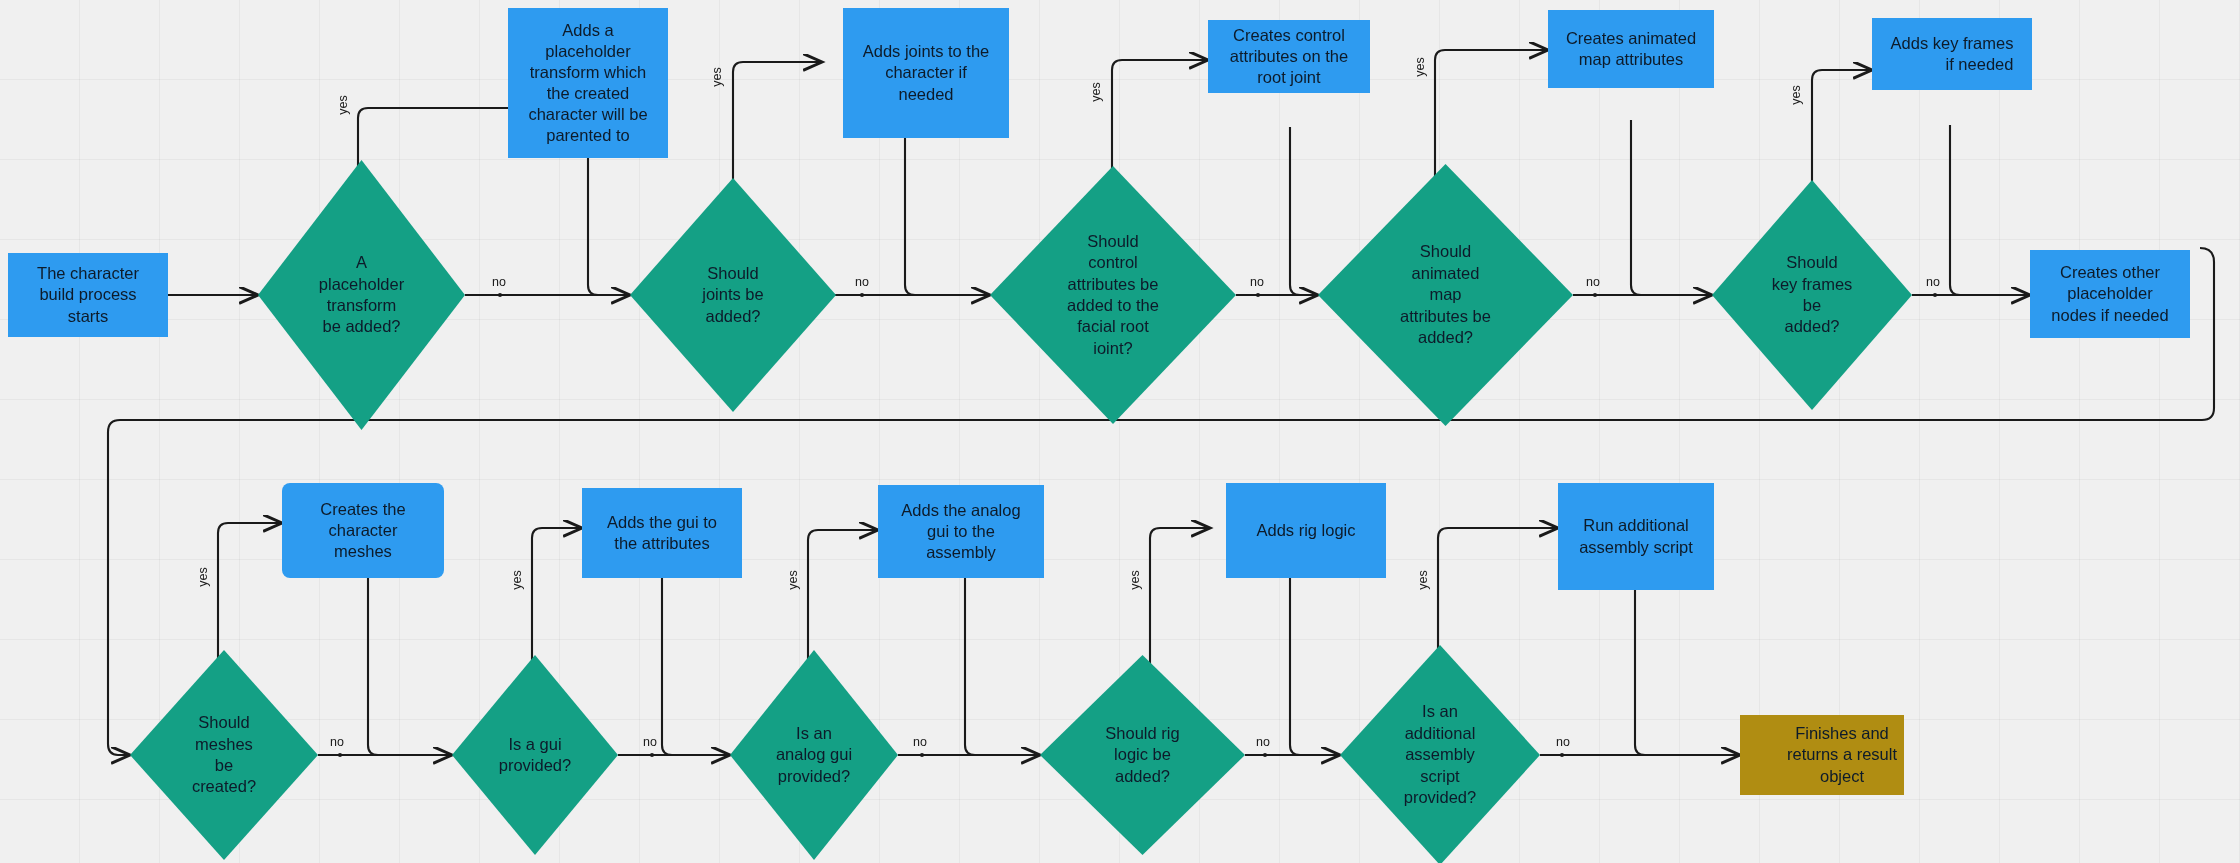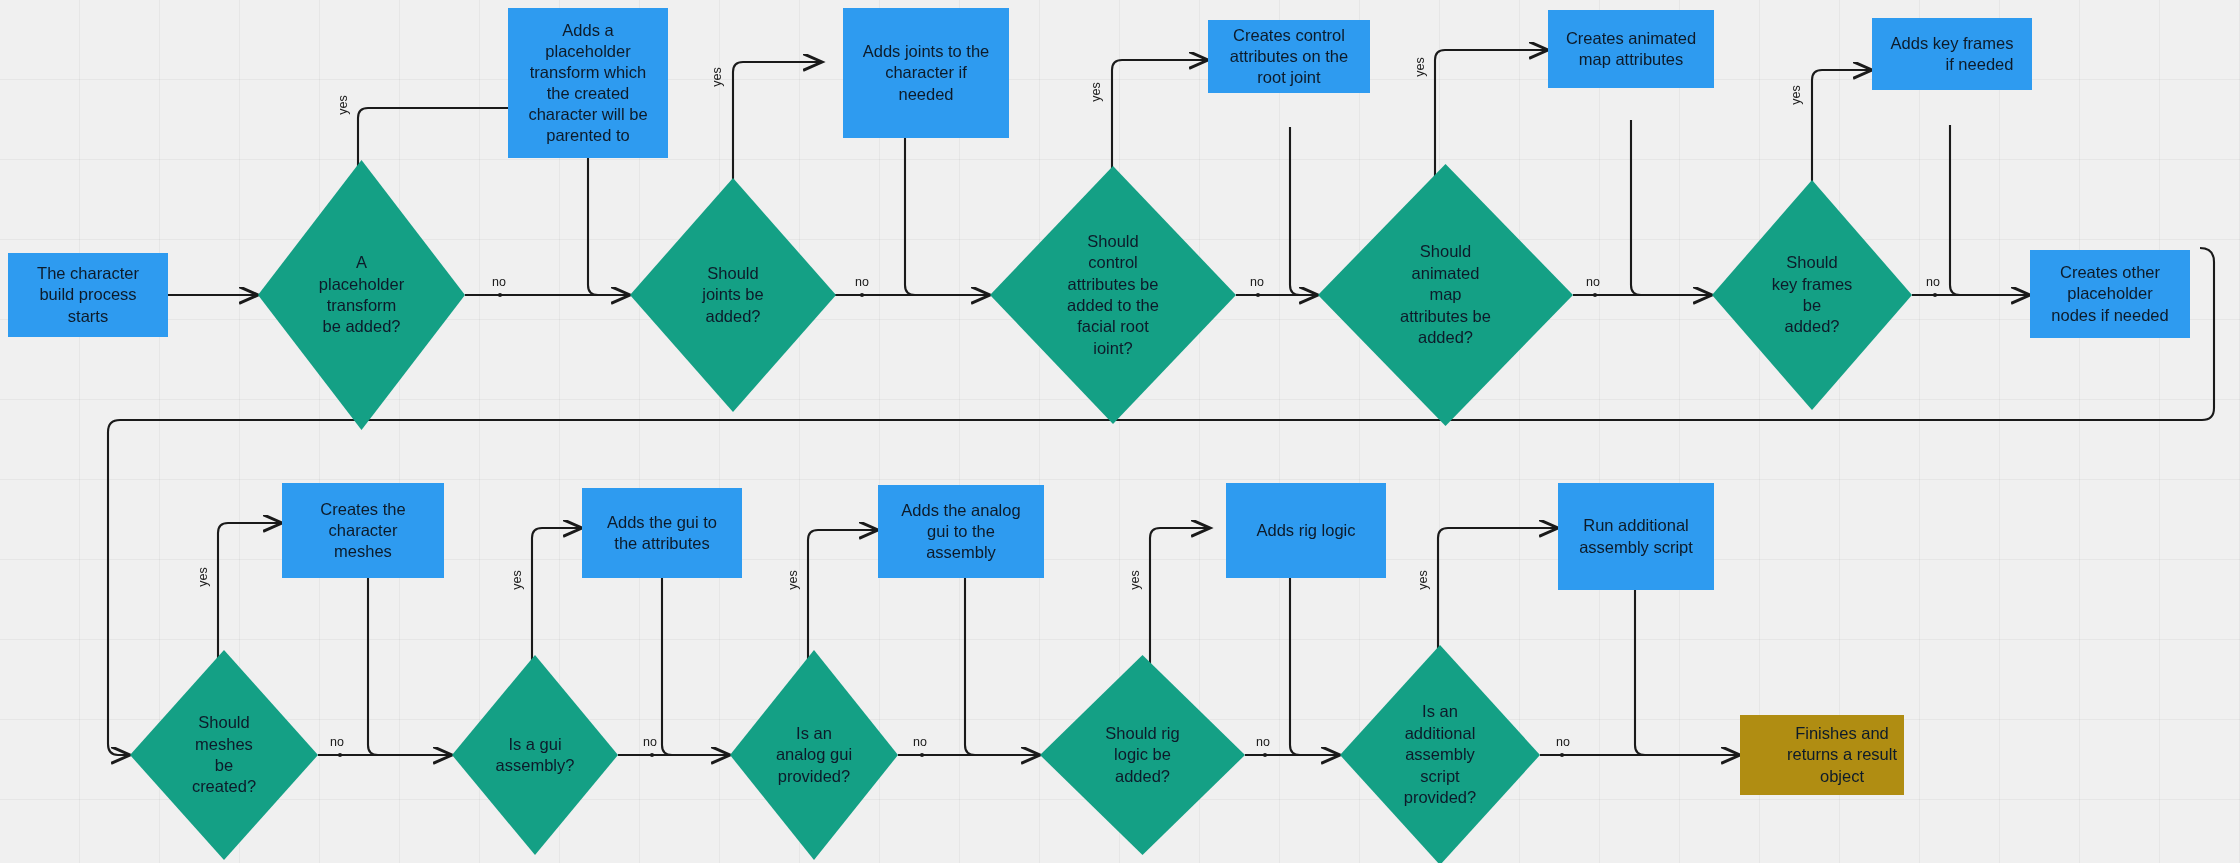--- a/index.html
+++ b/index.html
@@ -286,32 +286,32 @@
   <div class="diamond-wrap" style="left:130px; top:650px; width:188px; height:210px;">
     <svg viewBox="0 0 188 210" preserveAspectRatio="none">
       <polygon points="94,0 188,105 94,210 0,105" fill="#14a085"></polygon>
     </svg>
     <div class="diamond-label">Should
 meshes
 be
 created?</div>
   </div>
 
-  <div class="node process" style="left:282px; top:483px; width:162px; height:95px;">
+  <div class="node process" style="left:282px; top:483px; width:162px; height:95px;border-radius:8px;">
     <span>Creates the
 character
 meshes</span>
   </div>
 
   <div class="diamond-wrap" style="left:452px; top:655px; width:166px; height:200px;">
     <svg viewBox="0 0 166 200" preserveAspectRatio="none">
       <polygon points="83,0 166,100 83,200 0,100" fill="#14a085"></polygon>
     </svg>
     <div class="diamond-label">Is a gui
-assembly?</div>
+provided?</div>
   </div>
 
   <div class="node process" style="left:582px; top:488px; width:160px; height:90px;">
     <span>Adds the gui to
 the attributes</span>
   </div>
 
   <div class="diamond-wrap" style="left:730px; top:650px; width:168px; height:210px;">
     <svg viewBox="0 0 168 210" preserveAspectRatio="none">
       <polygon points="84,0 168,105 84,210 0,105" fill="#14a085"></polygon>

